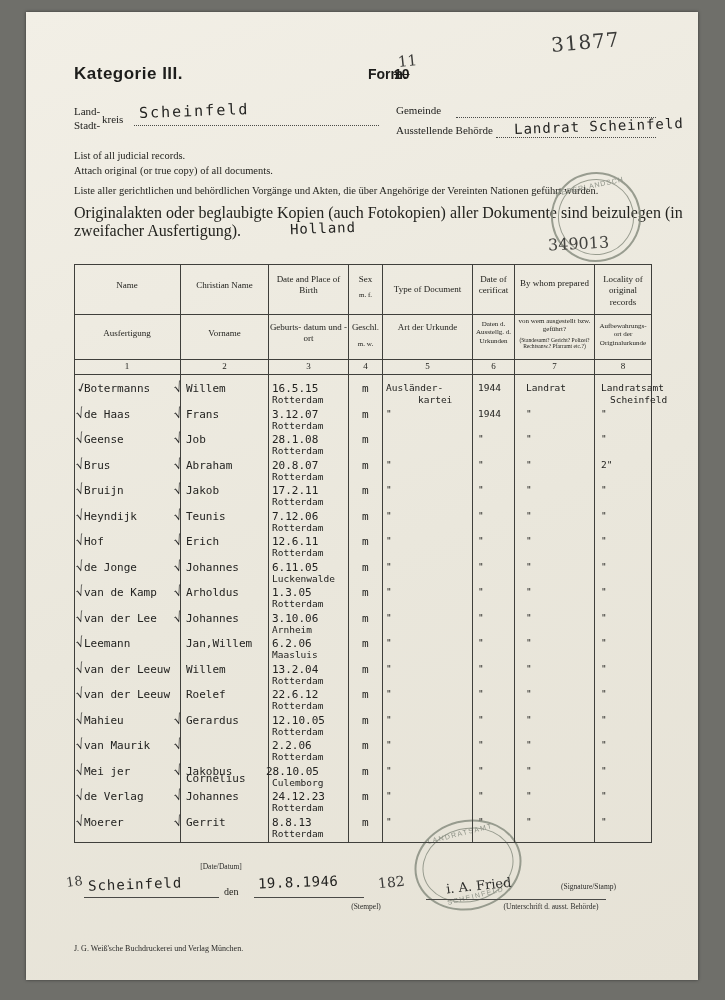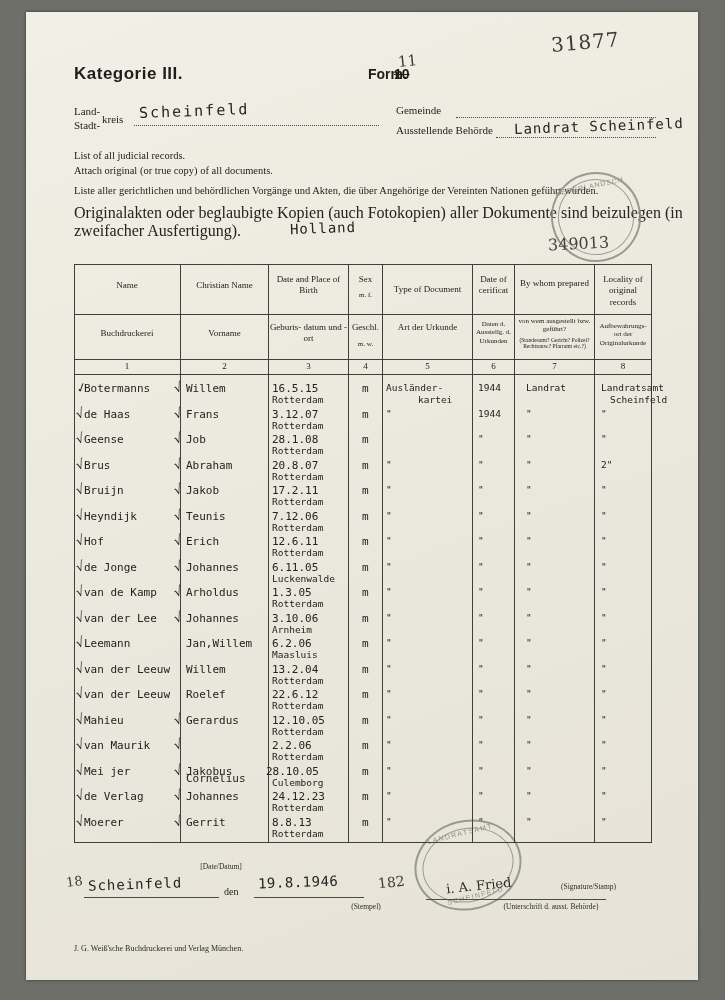--- a/index.html
+++ b/index.html
@@ -278,21 +278,21 @@
       <div class="hdr" style="left:0;top:16px;width:106px;">Name</div>
       <div class="hdr" style="left:107px;top:16px;width:87px;">Christian Name</div>
       <div class="hdr" style="left:195px;top:10px;width:79px;">Date and Place of Birth</div>
       <div class="hdr" style="left:275px;top:10px;width:33px;">Sex</div>
       <div class="hdr small" style="left:275px;top:27px;width:33px;">m.  f.</div>
       <div class="hdr" style="left:309px;top:20px;width:89px;">Type of Document</div>
       <div class="hdr" style="left:399px;top:10px;width:41px;">Date of cerificat</div>
       <div class="hdr" style="left:521px;top:10px;width:56px;">Locality of original records</div>
       <div class="hdr" style="left:441px;top:14px;width:79px;">By whom prepared</div>
 
-      <div class="hdr" style="left:0;top:64px;width:106px;">Buchdruckerei</div>
+      <div class="hdr" style="left:0;top:64px;width:106px;">Ausfertigung</div>
       <div class="hdr" style="left:107px;top:64px;width:87px;">Vorname</div>
       <div class="hdr" style="left:195px;top:58px;width:79px;">Geburts- datum und -ort</div>
       <div class="hdr" style="left:275px;top:58px;width:33px;">Geschl.</div>
       <div class="hdr small" style="left:275px;top:76px;width:33px;">m.  w.</div>
       <div class="hdr" style="left:309px;top:58px;width:89px;">Art der Urkunde</div>
       <div class="hdr small" style="left:399px;top:56px;width:41px;">Daten d. Ausstellg. d. Urkunden</div>
       <div class="hdr small" style="left:441px;top:53px;width:79px;">von wem ausgestellt bzw. geführt?</div>
       <div class="hdr tiny" style="left:441px;top:73px;width:79px;">(Standesamt? Gericht? Polizei? Rechtsanw.? Pfarramt etc.?)</div>
       <div class="hdr small" style="left:521px;top:58px;width:56px;">Aufbewahrungs- ort der Originalurkunde</div>
 

